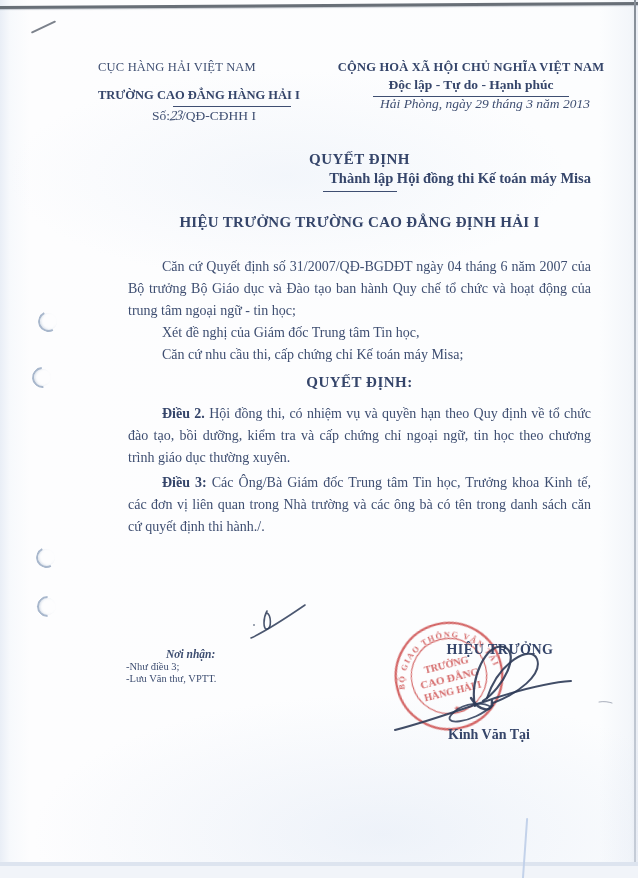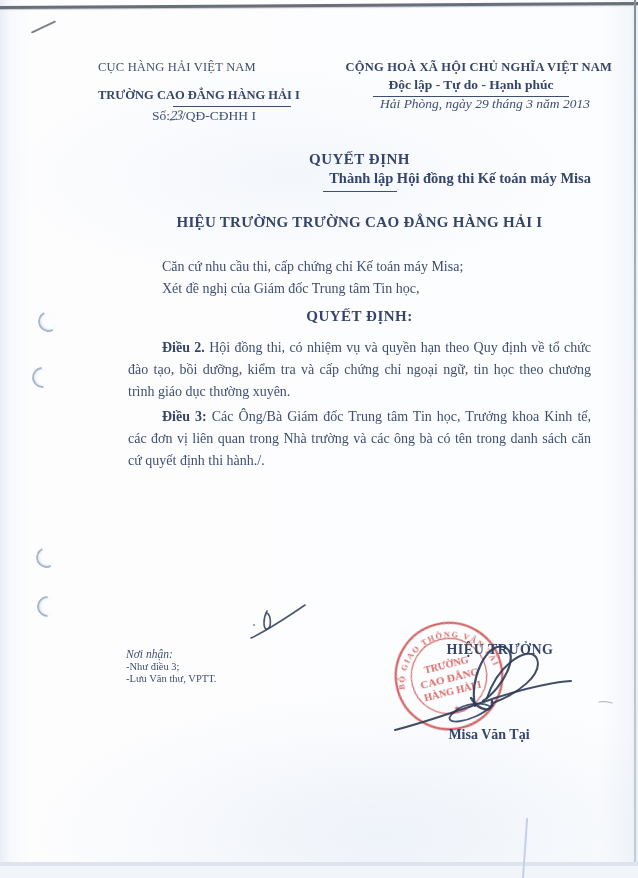--- a/index.html
+++ b/index.html
@@ -49,21 +49,21 @@
   .hole4{left:37px;top:596px;transform:rotate(45deg);}
 
   
   .hdr-left{position:absolute;left:98px;top:60px;width:268px;text-align:left;}
   .hdr-left .l1{font-size:12.5px;letter-spacing:.2px;}
   .hdr-left .l2{font-size:12.5px;font-weight:bold;color:var(--ink-dark);margin-top:13px;}
   .hdr-left .rule{width:118px;height:1.4px;background:var(--ink);margin:3px auto 0;}
   .doc-no{position:absolute;left:152px;top:108px;font-size:13.5px;}
   .doc-no .hand{display:inline-block;font-style:italic;font-size:14px;transform:skewX(-10deg) rotate(-4deg);letter-spacing:-1px;}
   .hdr-right{position:absolute;left:330px;top:60px;width:282px;text-align:center;}
-  .hdr-right .l1{font-size:12.5px;font-weight:bold;color:var(--ink-dark);letter-spacing:.2px;text-align:right;}
+  .hdr-right .l1{font-size:12.5px;font-weight:bold;color:var(--ink-dark);letter-spacing:.2px;}
   .hdr-right .l2{font-size:13.5px;font-weight:bold;color:var(--ink-dark);margin-top:2px;}
   .hdr-right .rule{width:196px;height:1.4px;background:var(--ink);margin:3px auto 0;}
   .date-line{position:absolute;left:358px;top:96px;width:254px;text-align:center;font-style:italic;font-size:13.5px;}
 
   
   .content{position:absolute;left:128px;top:150px;width:463px;}
   .t-type{text-align:center;font-weight:bold;font-size:15px;color:var(--ink-dark);letter-spacing:.5px;line-height:18px;}
   .t-subject{text-align:right;font-weight:bold;font-size:14.5px;color:var(--ink-dark);line-height:20px;}
   .t-rule{width:74px;height:1.4px;background:var(--ink);margin:3px auto 0;}
   .t-issuer{text-align:center;font-weight:bold;font-size:15px;color:var(--ink-dark);letter-spacing:.3px;margin-top:20px;line-height:20px;}
@@ -71,21 +71,21 @@
   .para{font-size:14px;line-height:22px;text-align:justify;text-indent:34px;}
   .d-head{text-align:center;font-weight:bold;font-size:15px;color:var(--ink-dark);letter-spacing:.5px;margin-top:6px;line-height:20px;}
   .article{font-size:14px;line-height:22px;text-align:justify;text-indent:34px;}
   .a1{margin-top:9px;}
   .a2{margin-top:11px;}
   .a3{margin-top:3px;}
   .article b{color:var(--ink-dark);}
 
   
   .recipients{position:absolute;left:126px;top:648px;}
-  .recipients .lbl{font-weight:normal;font-style:italic;font-size:11.5px;line-height:13px;}
+  .recipients .lbl{font-weight:bold;font-style:italic;font-size:11.5px;line-height:13px;margin-left:40px;}
   .recipients .itm{font-size:10.5px;line-height:11.5px;}
 
   
   .sig-title{position:absolute;left:420px;top:642px;width:160px;text-align:center;font-weight:bold;font-size:14px;color:var(--ink-dark);letter-spacing:.5px;}
   .sig-name{position:absolute;left:416px;top:727px;width:146px;text-align:center;font-weight:bold;font-size:14px;color:var(--ink-dark);}
   .stamp{position:absolute;left:388px;top:618px;width:122px;height:116px;transform:rotate(-14deg);opacity:.82;filter:blur(.2px);}
   .sig-svg{position:absolute;left:375px;top:618px;width:260px;height:130px;}
   .hand-mark{position:absolute;left:248px;top:598px;width:62px;height:46px;}
 </style>
 </head>
@@ -116,25 +116,26 @@
   <div class="l2">Độc lập - Tự do - Hạnh phúc</div>
   <div class="rule"></div>
 </div>
 
 <div class="date-line">Hải Phòng, ngày 29 tháng 3 năm 2013</div>
 
 <div class="content">
   <div class="t-type">QUYẾT ĐỊNH</div>
   <div class="t-subject">Thành lập Hội đồng thi Kế toán máy Misa</div>
   <div class="t-rule"></div>
-  <div class="t-issuer">HIỆU TRƯỜNG TRƯỜNG CAO ĐẲNG HÀNG HẢI I</div>
+  <div class="t-issuer">HIỆU TRƯỞNG TRƯỜNG CAO ĐẲNG ĐỊNH HẢI I</div>
 
   <div class="preamble">
+    <p class="para">Căn cứ Quyết định số 31/2007/QĐ-BGDĐT ngày 04 tháng 6 năm 2007 của Bộ trưởng Bộ Giáo dục và Đào tạo ban hành Quy chế tổ chức và hoạt động của trung tâm ngoại ngữ - tin học;</p>
+    <p class="para">Xét đề nghị của Giám đốc Trung tâm Tin học,</p>
     <p class="para">Căn cứ nhu cầu thi, cấp chứng chỉ Kế toán máy Misa;</p>
-    <p class="para">Xét đề nghị của Giám đốc Trung tâm Tin học,</p>
   </div>
 
   <div class="d-head">QUYẾT ĐỊNH:</div>
 
   <p class="article a2"><b>Điều 2.</b> <span>Hội đồng thi, có nhiệm vụ và quyền hạn theo Quy định về tổ chức đào tạo, bồi dưỡng, kiểm tra và cấp chứng chỉ ngoại ngữ, tin học theo chương trình giáo dục thường xuyên.</span></p>
   <p class="article a3"><b>Điều 3:</b> <span>Các Ông/Bà Giám đốc Trung tâm Tin học, Trưởng khoa Kinh tế, các đơn vị liên quan trong Nhà trường và các ông bà có tên trong danh sách căn cứ quyết định thi hành./.</span></p>
 </div>
 
 <svg class="hand-mark" viewBox="0 0 62 46">
   <path d="M 3,40 C 18,33 38,20 57,7" fill="none" style="stroke:var(--sig)" stroke-width="1.6" stroke-linecap="round" opacity=".85"></path>
@@ -167,13 +168,13 @@
 
 <svg class="sig-svg" viewBox="0 0 260 130">
   <path d="M 20,112 C 55,103 90,90 120,80 C 155,69 178,64 196,63" fill="none" style="stroke:var(--sig)" stroke-width="2" stroke-linecap="round" opacity=".9"></path>
   <path d="M 100,88 C 94,60 112,24 129,29 C 146,35 128,70 108,83" fill="none" style="stroke:var(--sig)" stroke-width="2.2" stroke-linecap="round" opacity=".9"></path>
   <path d="M 112,80 C 124,44 156,26 162,41 C 168,57 142,76 118,85" fill="none" style="stroke:var(--sig)" stroke-width="2" stroke-linecap="round" opacity=".9"></path>
   <path d="M 118,87 C 98,106 62,109 79,94 C 90,84 108,84 116,89" fill="none" style="stroke:var(--sig)" stroke-width="1.8" stroke-linecap="round" opacity=".85"></path>
   <path d="M 96,80 C 104,93 118,96 117,83" fill="none" style="stroke:var(--sig)" stroke-width="2.4" stroke-linecap="round" opacity=".9"></path>
   <path d="M 224,84 C 229,83 234,84 237,85" fill="none" style="stroke:var(--sig)" stroke-width="1" stroke-linecap="round" opacity=".4"></path>
 </svg>
 
-<div class="sig-name">Misa Văn Tại</div>
+<div class="sig-name">Kinh Văn Tại</div>
 
 </body></html>

